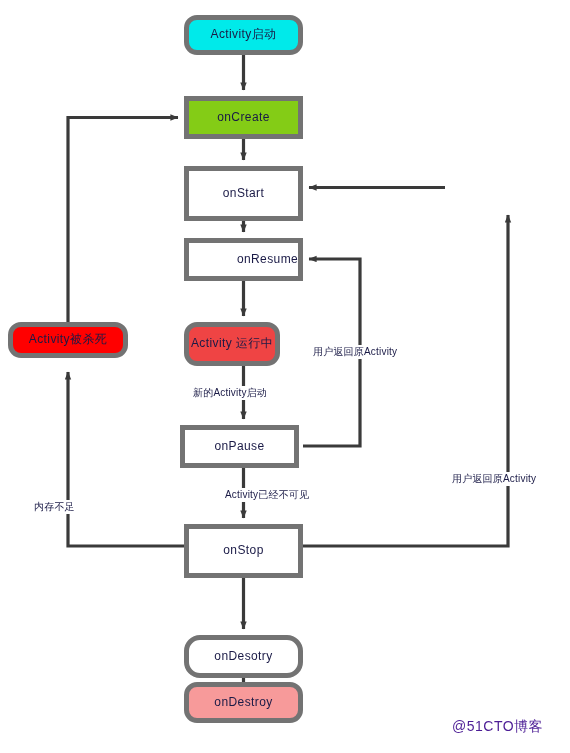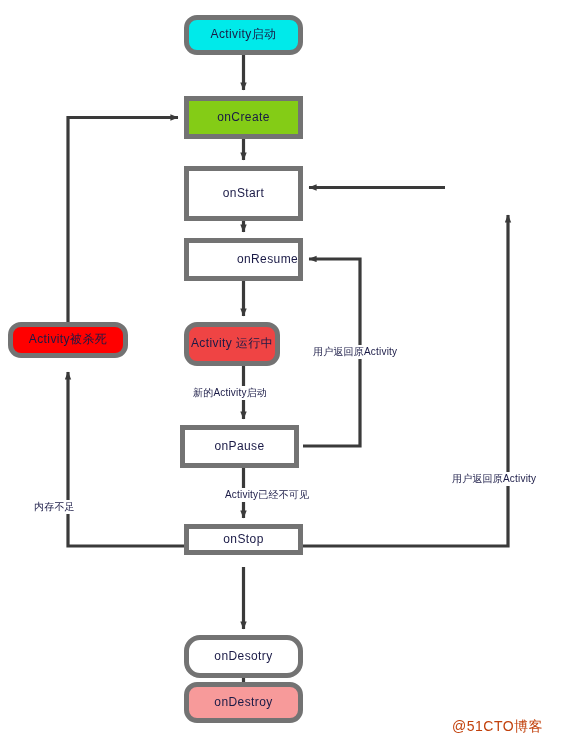--- a/index.html
+++ b/index.html
@@ -51,21 +51,21 @@
     font-size: 10px;
     color: #1a1a46;
     white-space: nowrap;
     background: #ffffff;
     padding: 0 2px;
     letter-spacing: 0.2px;
   }
   .watermark {
     position: absolute;
     z-index: 5;
-    color: #c2410c;
+    color: #4c1d95;
     font-size: 14px;
     white-space: nowrap;
     letter-spacing: 0.5px;
   }
 </style>
 </head>
 <body>
 
 <div id="diagram-root">
 
@@ -123,21 +123,21 @@
   </div>
 
   <div class="node rounded" style="left:184px; top:322px; width:96px; height:44px; background:#ef4444;">
     <span>Activity 运行中</span>
   </div>
 
   <div class="node rect" style="left:180px; top:425px; width:119px; height:43px; background:#ffffff;">
     <span>onPause</span>
   </div>
 
-  <div class="node rect" style="left:184px; top:524px; width:119px; height:31px; background:#ffffff;">
+  <div class="node rect" style="left:184px; top:524px; width:119px; height:54px; background:#ffffff;">
     <span>onStop</span>
   </div>
 
   <div class="node rect" style="left:184px; top:635px; width:119px; height:43px; background:#ffffff;border-radius:16px;">
     <span>onDesotry</span>
   </div>
 
   <div class="node rounded" style="left:184px; top:682px; width:119px; height:41px; background:#f79a9a;">
     <span>onDestroy</span>
   </div>

